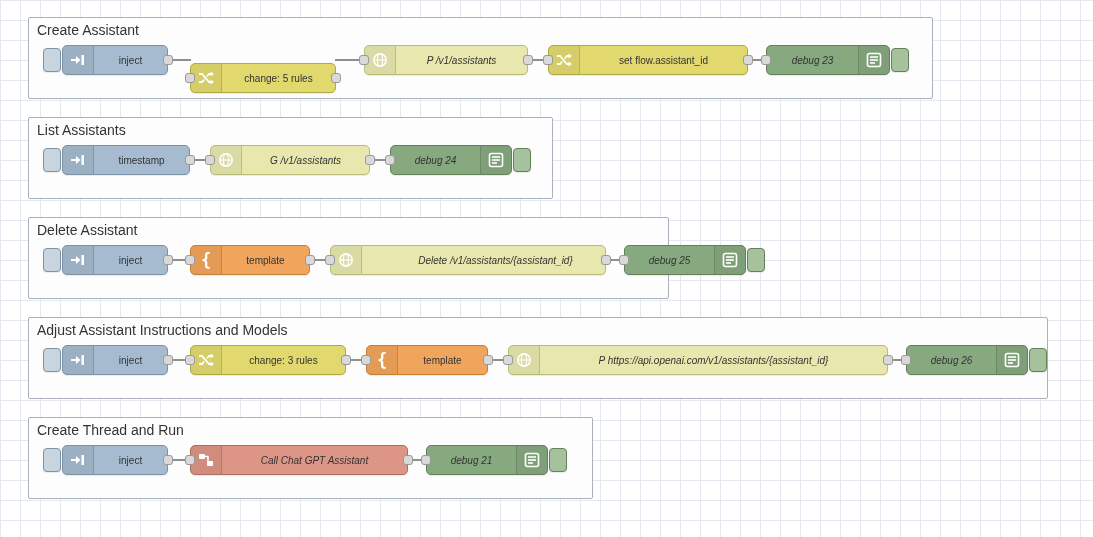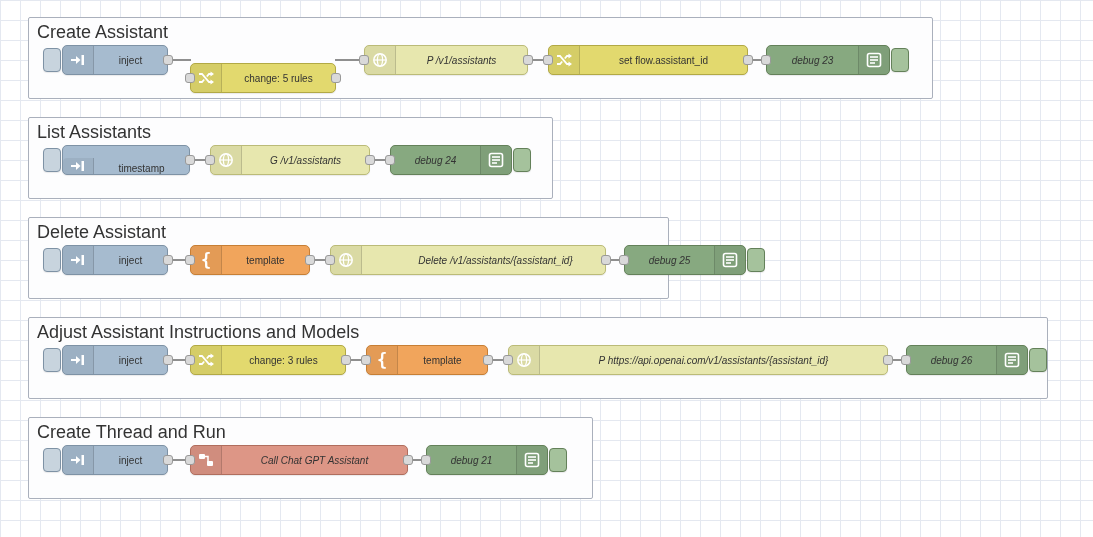--- a/index.html
+++ b/index.html
@@ -17,21 +17,21 @@
   .group {
     position:absolute;
     background:#fdfdfe;
     border:1px solid #aab0bc;
     border-radius:2px;
     box-sizing:border-box;
   }
   .group-label {
     position:absolute;
     top:4px; left:8px;
-    font-size:18px;
+    font-size:14px;
     color:#333;
     white-space:nowrap;
   }
   .wire {
     position:absolute;
     height:2px;
     background:#8f8f8f;
   }
   .node {
     position:absolute;
@@ -193,21 +193,21 @@
     <div class="port in"></div>
   </div>
 
   <div class="group" style="left:28px; top:117px; width:525px; height:82px;">
     <span class="group-label">List Assistants</span>
   </div>
 
   <div class="wire" style="left:189px; top:159px; width:22px;"></div>
   <div class="wire" style="left:369px; top:159px; width:22px;"></div>
 
-  <div class="node inject" style="left:62px; top:145px; width:128px;align-items:flex-end;">
+  <div class="node inject" style="left:62px; top:145px; width:128px;">
     <div class="side-btn left btn-inject"></div>
     <div class="icon-region">
       <svg width="16" height="16" viewBox="0 0 16 16">
           <path d="M1 8 H7" stroke="#fff" stroke-width="2" fill="none"></path>
           <path d="M6 4 L10.5 8 L6 12 Z" fill="#fff"></path>
           <rect x="11.5" y="3" width="2.5" height="10" fill="#fff"></rect>
         </svg>
     </div>
     <div class="label">timestamp</div>
     <div class="port out"></div>

